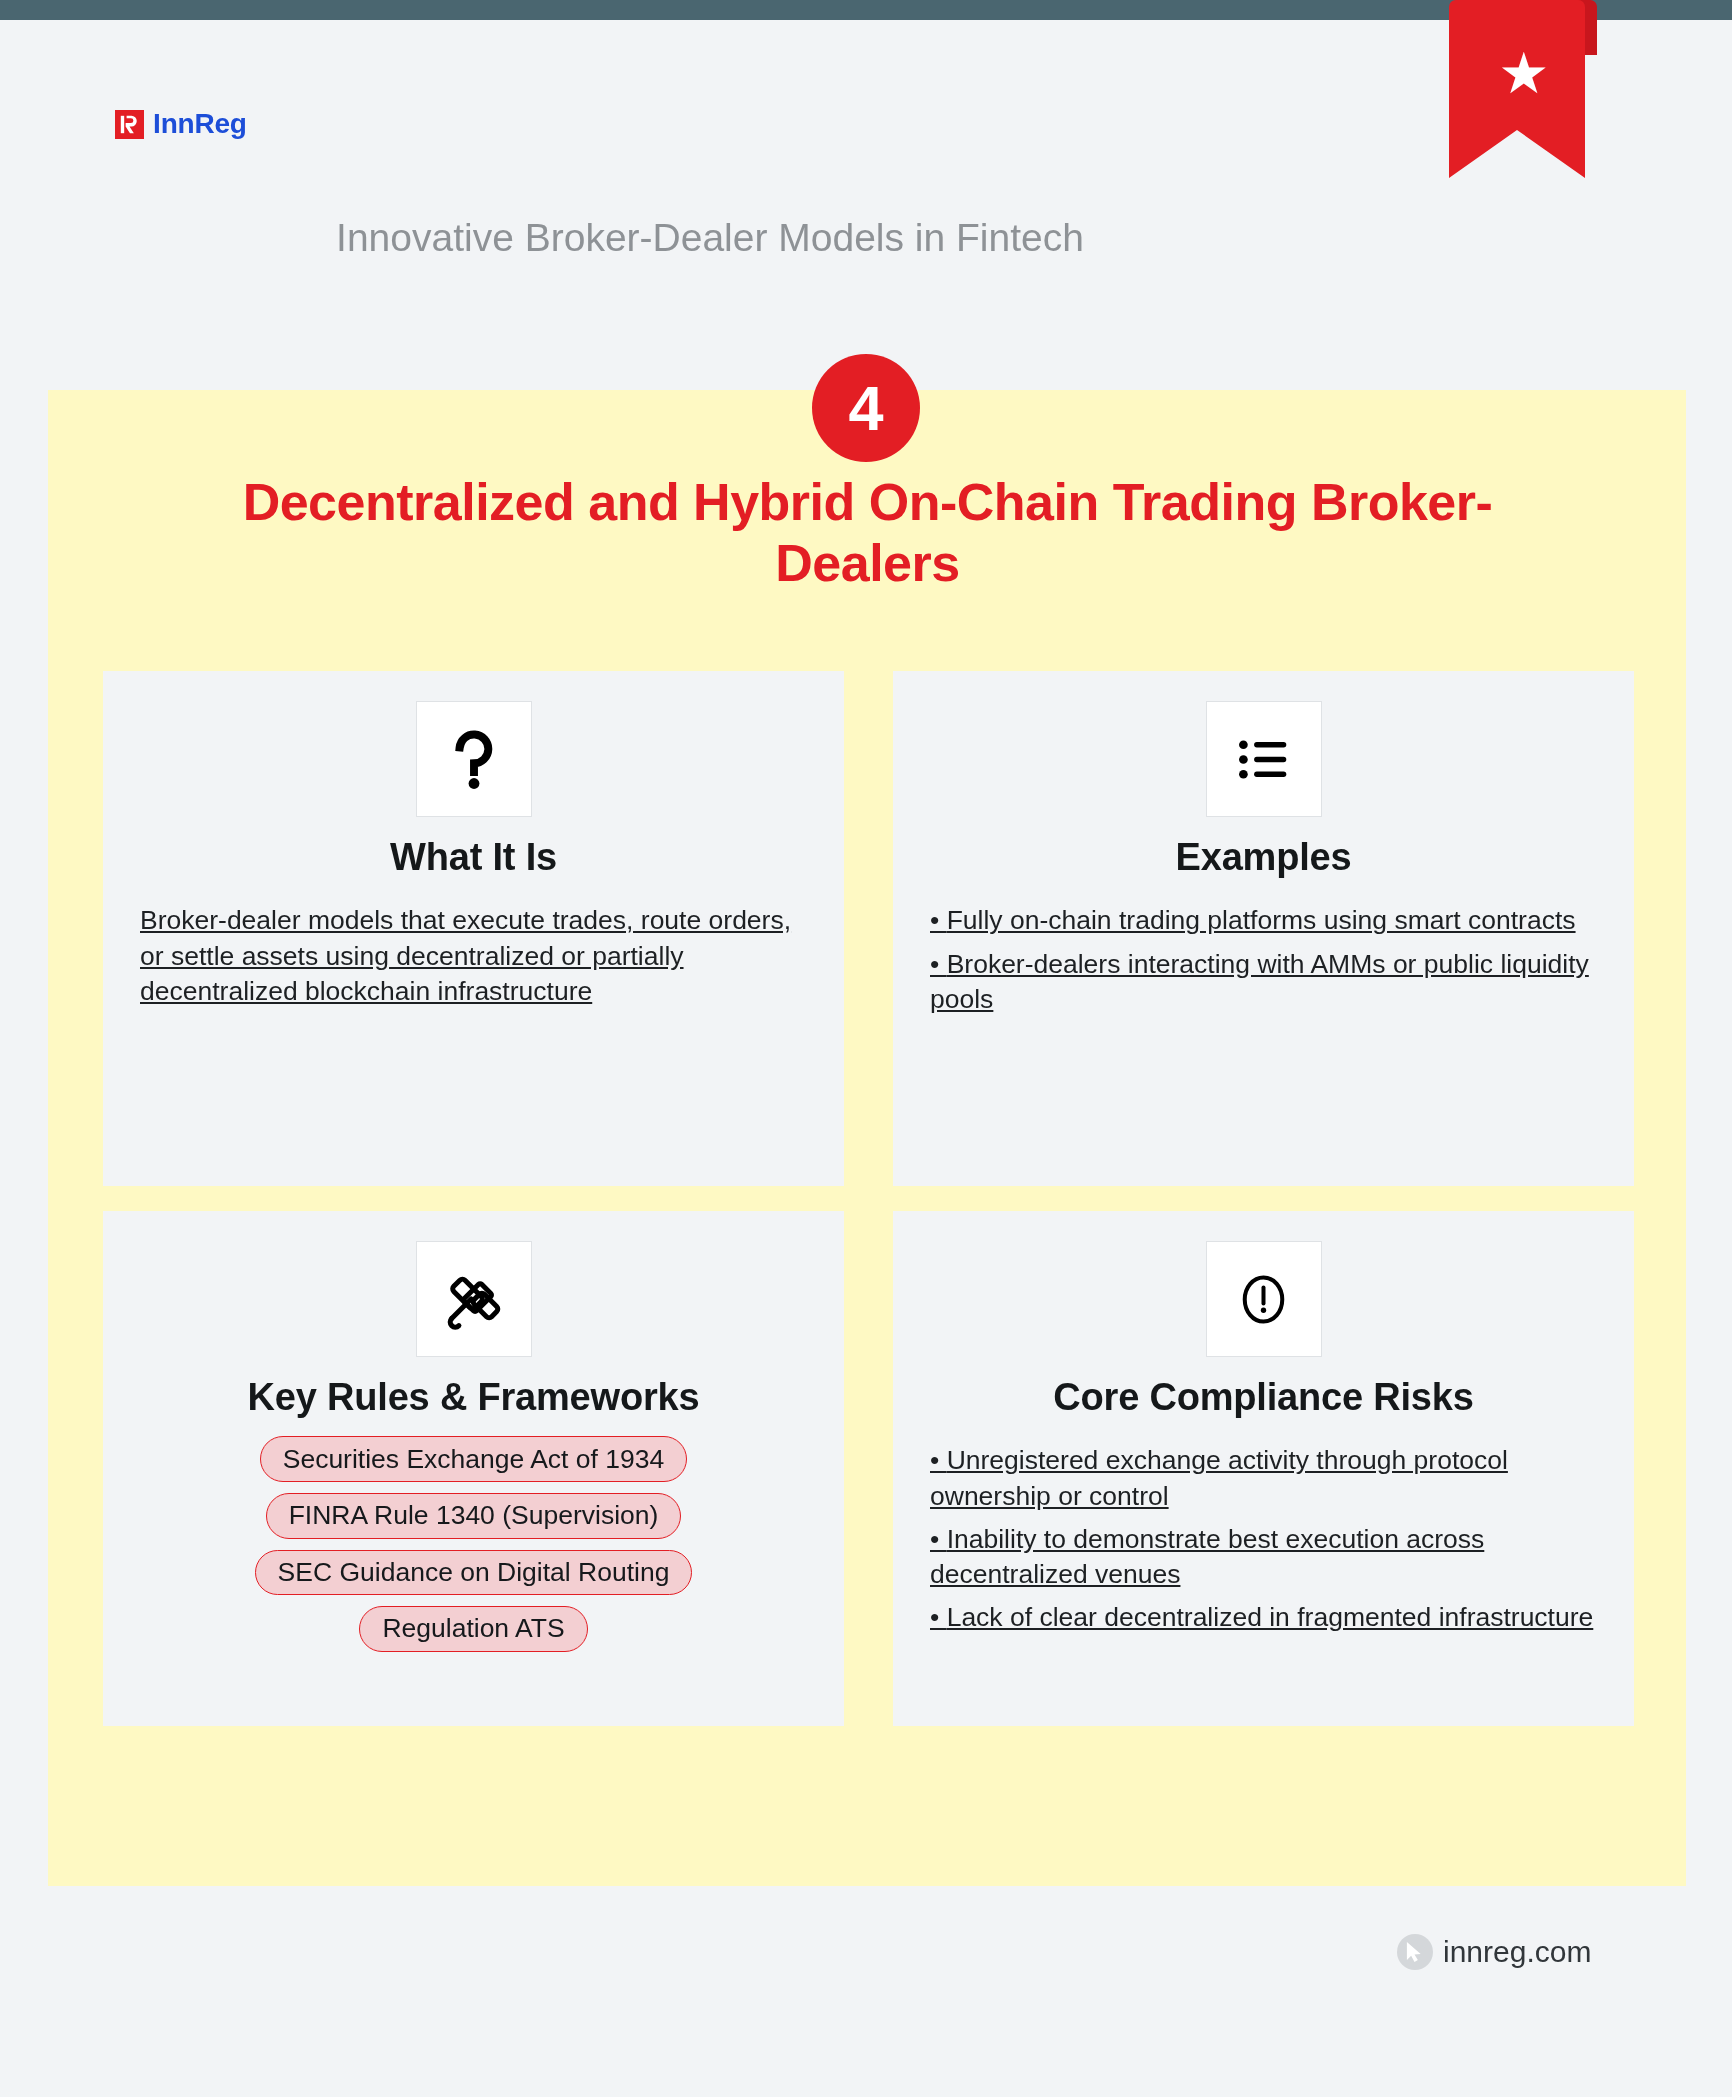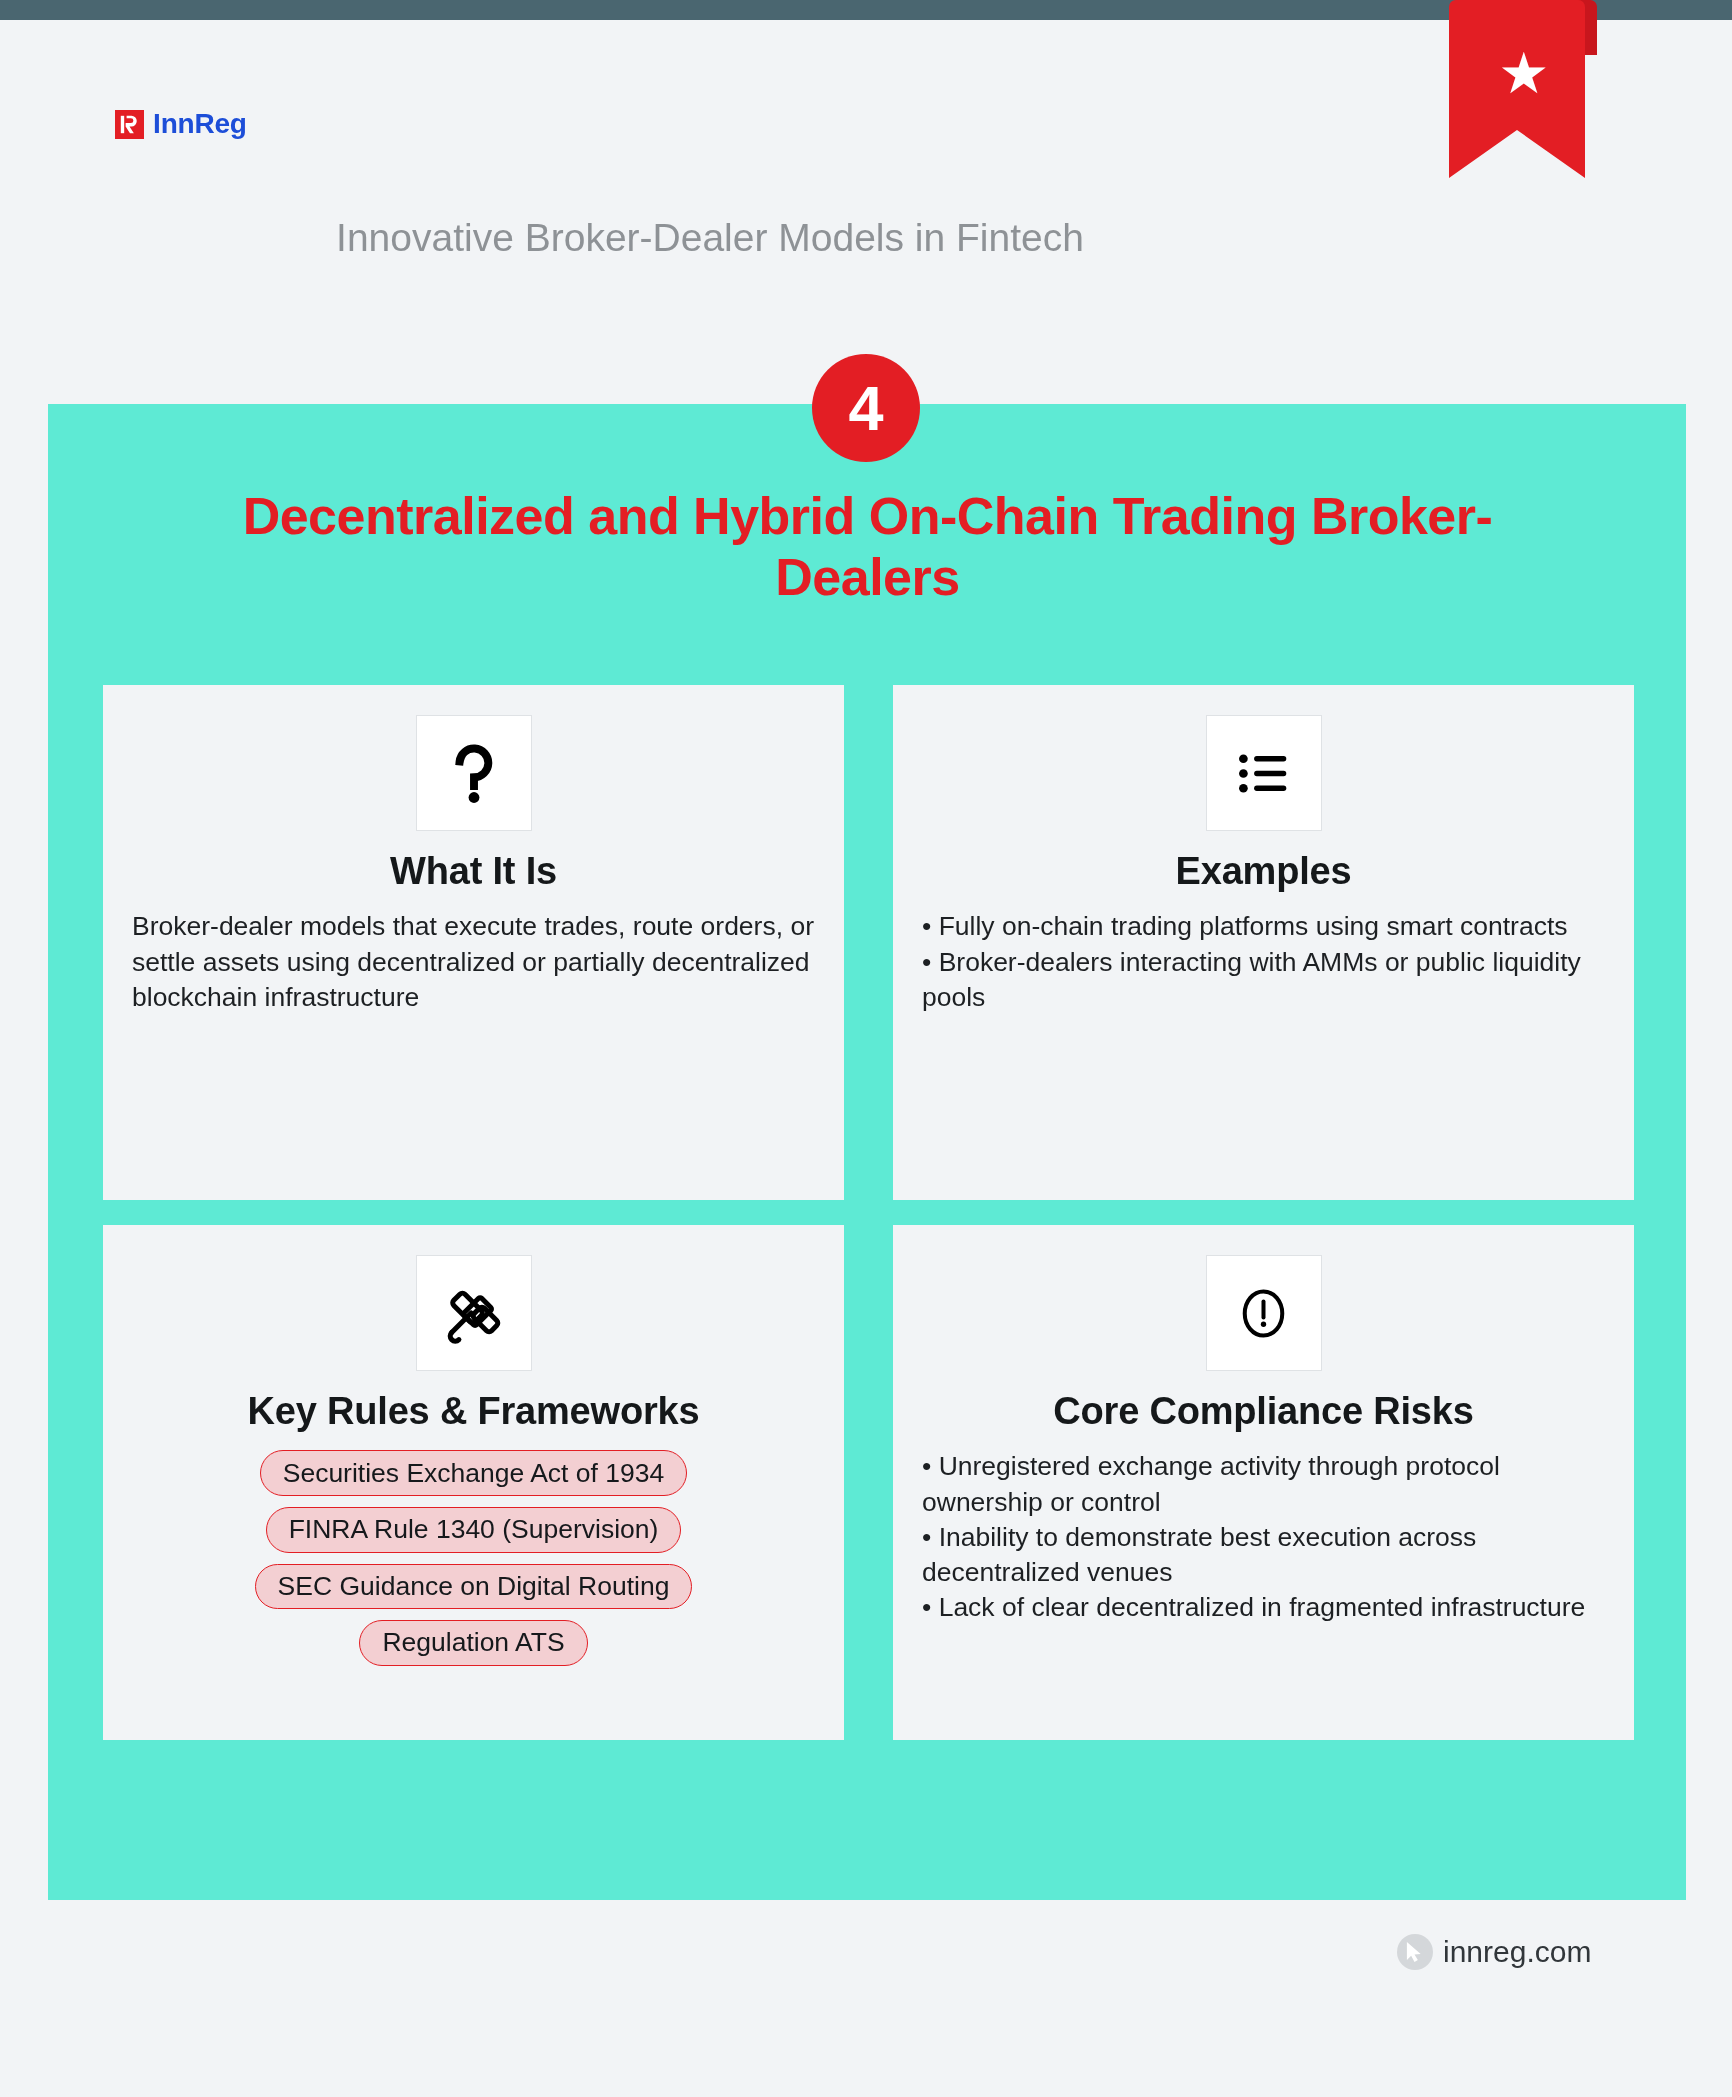--- a/index.html
+++ b/index.html
@@ -60,22 +60,22 @@
     position:absolute; top:354px; left:812px;
     width:108px; height:108px; border-radius:50%;
     background:#e31e24; color:#fff;
     font-size:63px; font-weight:bold;
     display:flex; align-items:center; justify-content:center;
     z-index:5;
   }
 
   
   .card{
-    position:absolute; top:404px; left:48px;
-    width:1638px; height:1496px; background:#5eead4;
+    position:absolute; top:390px; left:48px;
+    width:1638px; height:1496px; background:#fef9c3;
   }
 
   
   .title{
     position:absolute; top:82px; left:135px; width:1369px;
     text-align:center; color:#e31e24; font-weight:bold;
     font-size:52px; line-height:1.18; letter-spacing:-0.5px;
   }
 
   
@@ -100,21 +100,21 @@
     margin-bottom:19px;
   }
   .panel h3{
     font-size:38px; font-weight:bold; color:#15181a;
     margin-bottom:16.4px; letter-spacing:-0.2px;
   }
   .panel .body-text{
     font-size:26.5px; line-height:1.33; color:#1d2023;
     max-width:683px;
   }
-  .panel .body-text p{ margin:0; }
+  .panel .body-text p{ margin:8px;text-decoration:underline; }
 
   
   .pills{ display:flex; flex-direction:column; align-items:center; gap:11px; margin-top:1px; }
   .pill{
     background:#f3cfd2; border:1.9px solid #e31e24;
     border-radius:481px; padding:6.3px 22px;
     font-size:26.5px; color:#16191c; white-space:nowrap;
   }
 
   

